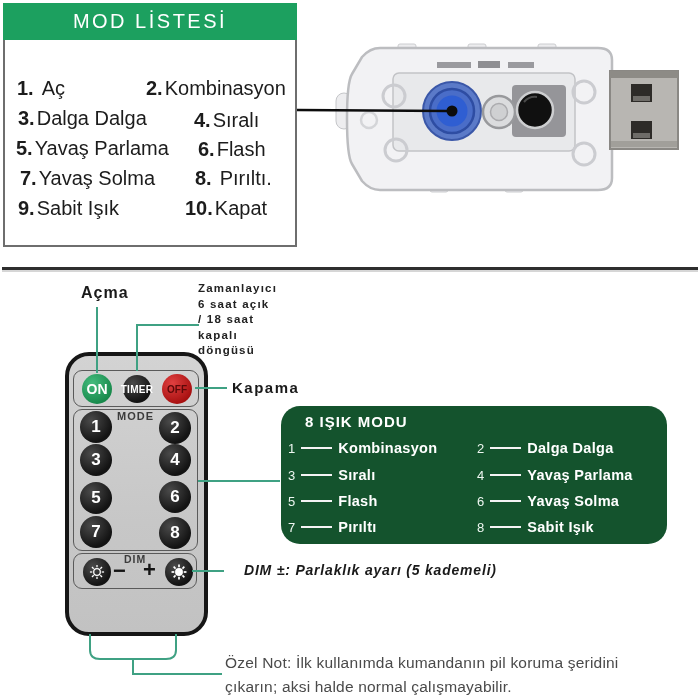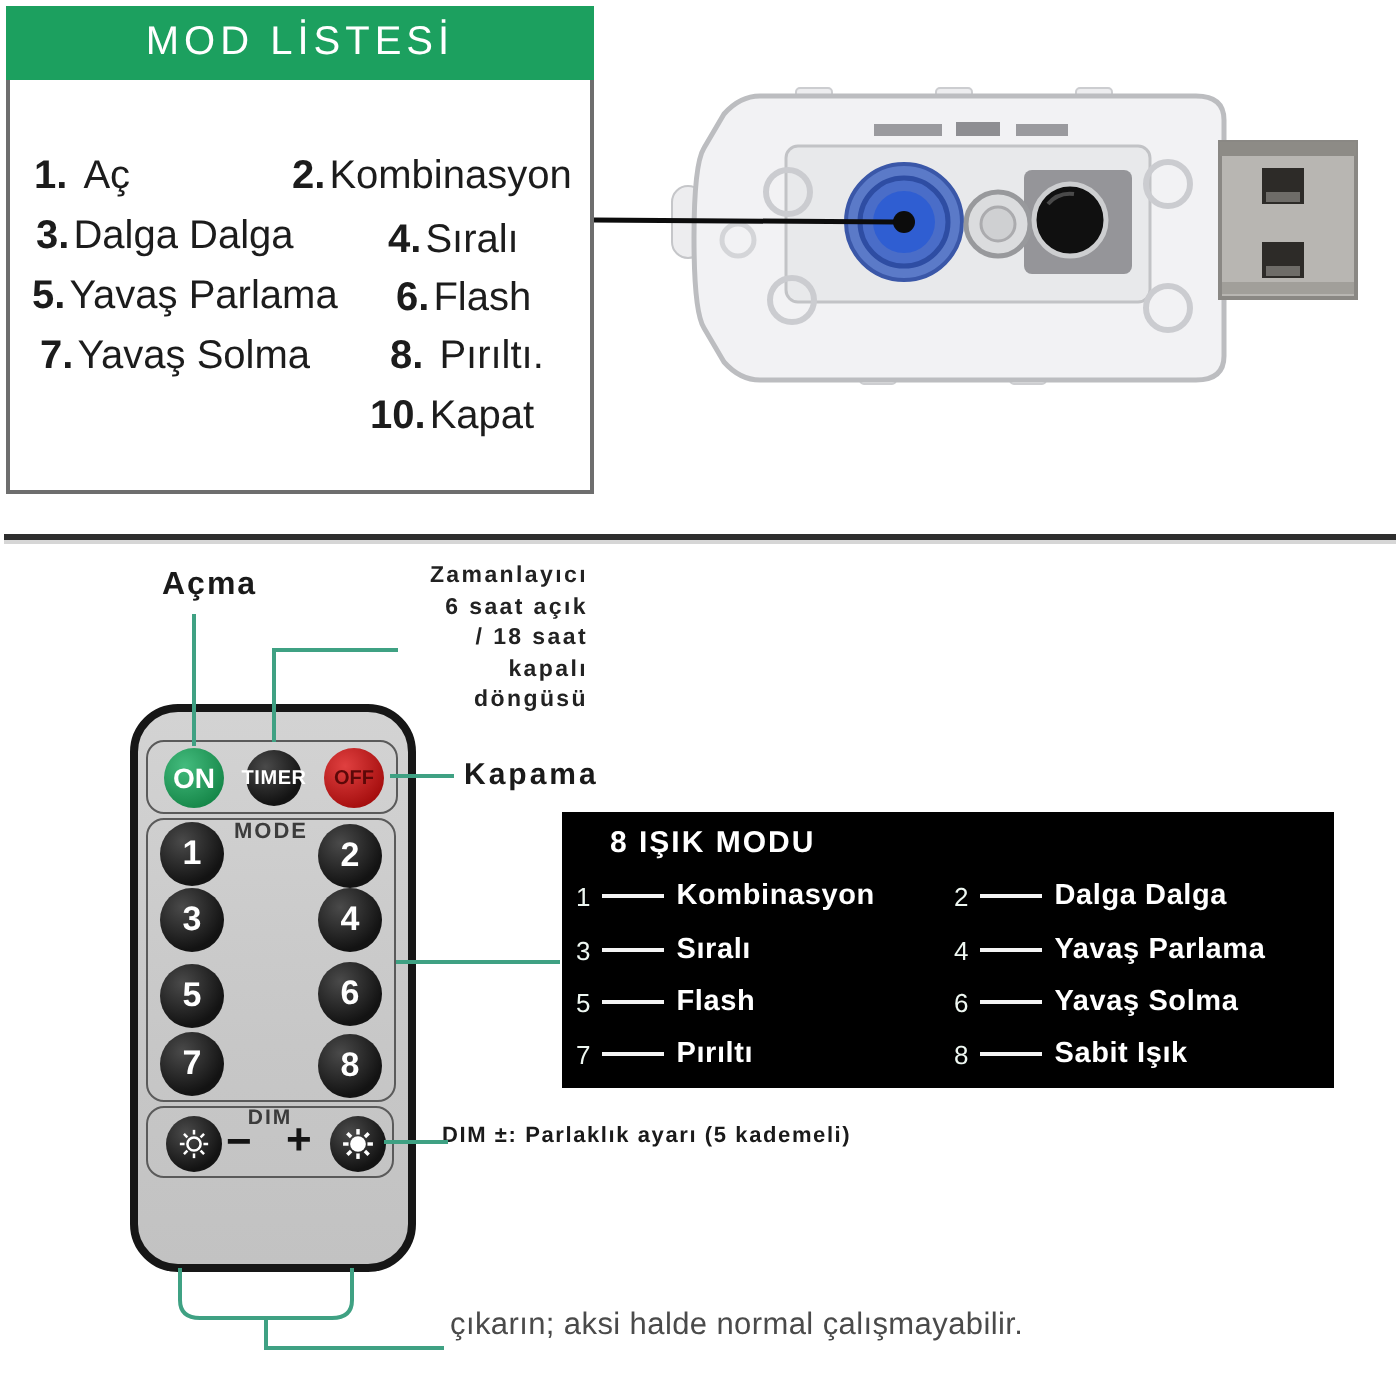--- a/index.html
+++ b/index.html
@@ -15,30 +15,30 @@
   .ml-item{position:absolute;font-size:20px;white-space:nowrap;}
   .ml-num{font-weight:bold;margin-right:2px;}
   .ml-num.sp{margin-right:8px;}
 
   
   .divider{left:2px;top:267px;width:696px;height:3px;background:#2e2e2e;border-bottom:2px solid #d6d6d6;}
 
   
   .banner{left:280px;top:322px;width:388px;height:39px;background:#1CA05F;display:flex;align-items:center;justify-content:center;}
   .banner-title{color:#f4fbf7;font-size:17px;letter-spacing:1.2px;}
-  .lm-box{left:281px;top:406px;width:386px;height:138px;background:#000000;}
+  .lm-box{left:281px;top:406px;width:386px;height:138px;background:#14532d;border-radius:19px;}
   .lm-title{position:absolute;left:24px;top:7px;color:#fff;font-size:15px;font-weight:bold;letter-spacing:1px;}
   .lm-item{position:absolute;display:flex;align-items:center;gap:6px;height:18px;}
   .lm-num{color:#eef7f1;font-size:13px;}
   .lm-dash{width:31px;height:2px;background:#f4f4f4;}
   .lm-label{color:#fff;font-size:14.5px;font-weight:bold;letter-spacing:0.3px;white-space:nowrap;}
 
   
   .lbl-bold{font-weight:bold;color:#1a1a1a;white-space:nowrap;}
-  .timer-block{left:198px;top:281px;width:96px;text-align:right;font-weight:bold;
+  .timer-block{left:198px;top:281px;width:96px;text-align:left;font-weight:bold;
                font-size:11.5px;line-height:15.5px;letter-spacing:1.2px;color:#222;}
   .note{left:225px;top:651px;width:440px;font-size:15.5px;line-height:23.5px;color:#4a4a4a;letter-spacing:0.2px;}
 
   
   .remote{left:65px;top:352px;width:143px;height:284px;box-sizing:border-box;
           border:4px solid #161616;border-radius:24px;
           background:linear-gradient(180deg,#d3d3d3,#c7c7c7 60%,#c2c2c2);}
   .r-sec{position:absolute;border:1.5px solid #5a5a5a;border-radius:9px;box-sizing:border-box;}
   .r-btn{position:absolute;border-radius:50%;display:flex;align-items:center;justify-content:center;
          color:#fff;font-weight:bold;}
@@ -76,20 +76,23 @@
     </div>
     <div class="ml-item" style="left:193px;top:133px;">
       <span class="ml-num">6.</span><span>Flash</span>
     </div>
     <div class="ml-item" style="left:15px;top:162px;">
       <span class="ml-num">7.</span><span>Yavaş Solma</span>
     </div>
     <div class="ml-item" style="left:190px;top:162px;">
       <span class="ml-num sp">8.</span><span>Pırıltı.</span>
     </div>
+    <div class="ml-item" style="left:13px;top:192px;">
+      <span class="ml-num">9.</span><span>Sabit Işık</span>
+    </div>
     <div class="ml-item" style="left:180px;top:192px;">
       <span class="ml-num">10.</span><span>Kapat</span>
     </div>
   </div>
 
   <svg class="abs" style="left:330px;top:40px;" width="355" height="160" viewBox="330 40 355 160">
 
     <rect x="398" y="44" width="18" height="8" rx="2" fill="#ededef" stroke="#cccdd0"></rect>
     <rect x="468" y="44" width="18" height="8" rx="2" fill="#ededef" stroke="#cccdd0"></rect>
     <rect x="538" y="44" width="18" height="8" rx="2" fill="#ededef" stroke="#cccdd0"></rect>
@@ -140,23 +143,24 @@
   <div class="abs timer-block">
     <div>Zamanlayıcı</div>
     <div>6 saat açık</div>
     <div>/ 18 saat</div>
     <div>kapalı</div>
     <div>döngüsü</div>
   </div>
 
   <div class="abs lbl-bold" style="left:232px;top:379px;font-size:15px;letter-spacing:1.5px;">Kapama</div>
 
-  <div class="abs lbl-bold" style="left:221px;top:562px;font-size:11px;letter-spacing:0.8px;">DIM ±: Parlaklık ayarı (5 kademeli)</div>
+  <div class="abs lbl-bold" style="left:244px;top:562px;font-size:14px;letter-spacing:0.8px;font-style:italic;">DIM ±: Parlaklık ayarı (5 kademeli)</div>
 
   <div class="abs note">
+    <div>Özel Not: İlk kullanımda kumandanın pil koruma şeridini</div>
     <div>çıkarın; aksi halde normal çalışmayabilir.</div>
   </div>
 
 
   <div class="abs lm-box">
     <div class="lm-title">8 IŞIK MODU</div>
 
     <div class="lm-item" style="left:7px;top:33px;">
       <span class="lm-num">1</span>
       <span class="lm-dash"></span>

